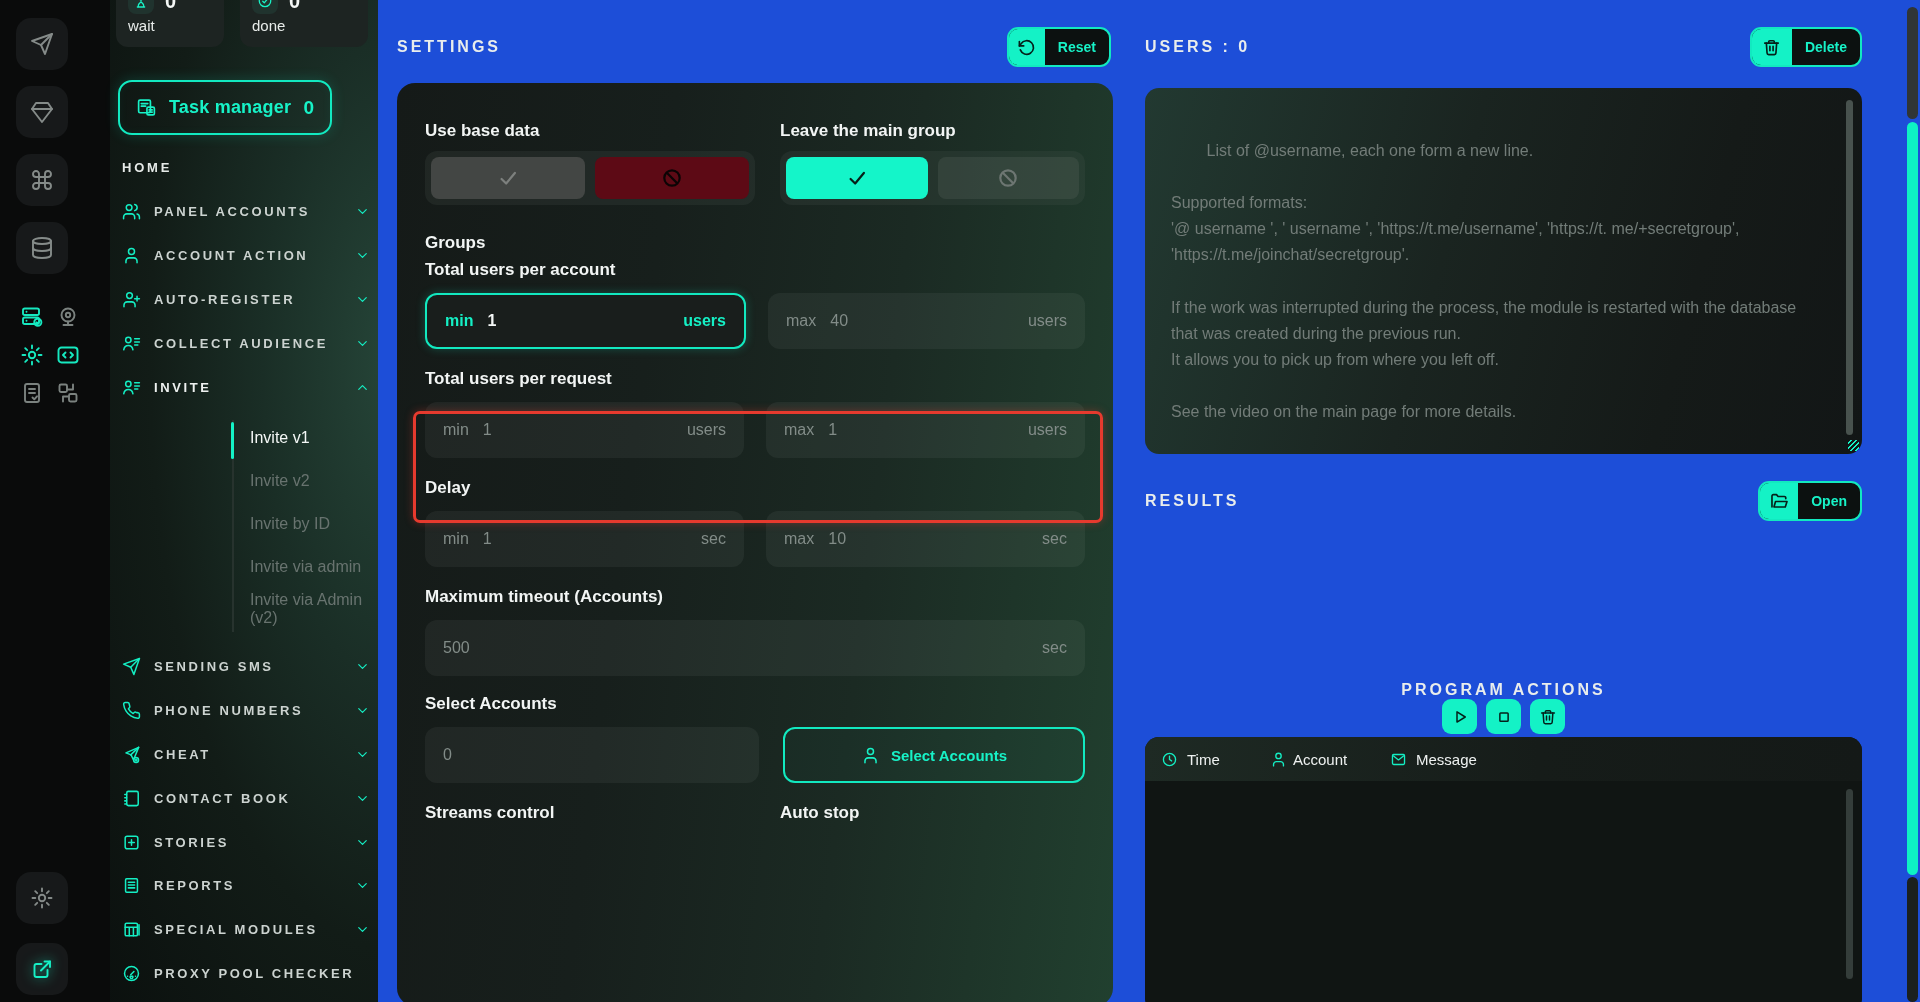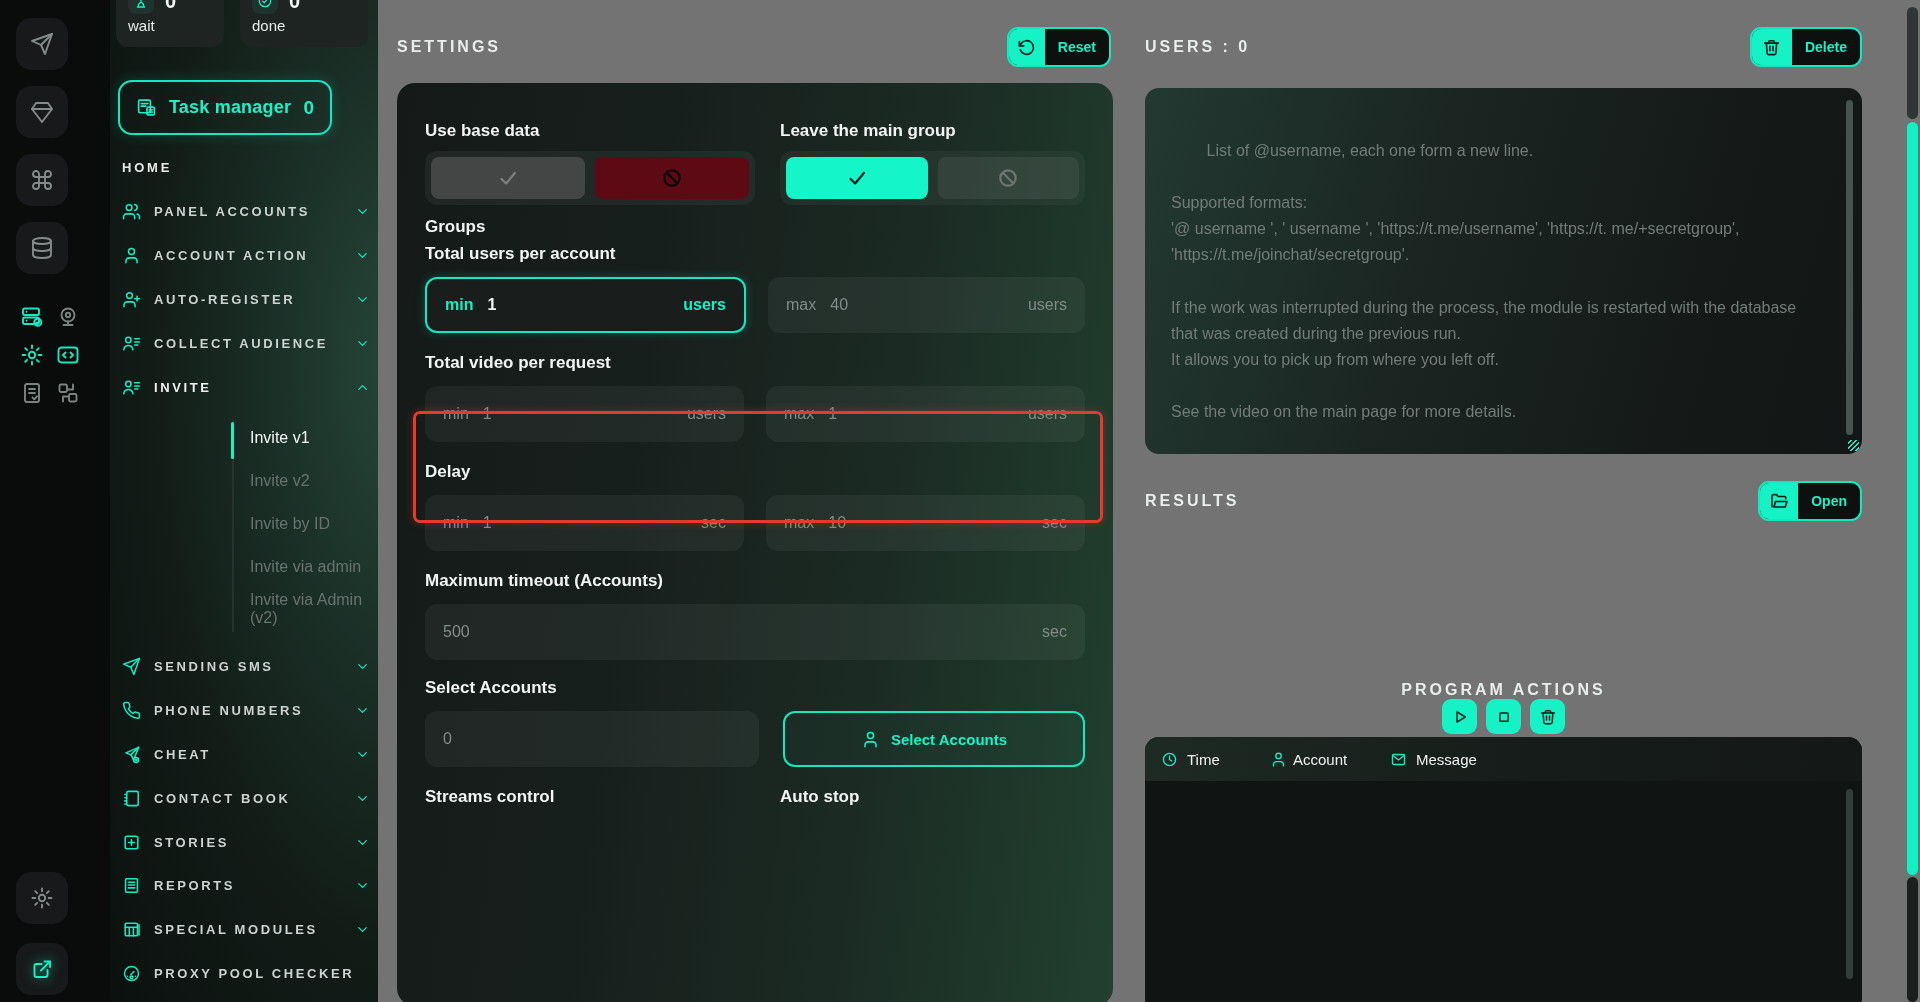--- a/index.html
+++ b/index.html
@@ -45,21 +45,21 @@
   .menu-item .ml { flex:1; color:#ccd3d0; font-size:13px; font-weight:bold; letter-spacing:2.6px; white-space:nowrap; }
   .menu-item .chev { width:15px; height:15px; color:#14eec3; flex:none; }
   .menu-item .chev svg { width:15px; height:15px; }
 
   .sub-line { position:absolute; left:122px; top:420px; width:2px; height:212px; background:#27332e; }
   .sub-active-bar { position:absolute; left:121px; top:422px; width:3px; height:37px; background:#14f2c6; border-radius:2px; }
   .sub-item { position:absolute; left:140px; height:22px; display:flex; align-items:center; color:#68736f; font-size:16px; cursor:pointer; }
   .sub-item.active { color:#f4f7f6; }
 
   
-  .content { position:absolute; left:378px; top:0; right:0; bottom:0; background:#737373; }
+  .content { position:absolute; left:378px; top:0; right:0; bottom:0; background:#1d4ed8; }
   .col-head-title { color:#e9edec; font-size:16px; font-weight:bold; letter-spacing:3px; }
 
   
   .split-btn { display:flex; align-items:stretch; height:40px; border:2px solid #12e9c0; border-radius:11px; overflow:hidden;
                background:#0c1110; cursor:pointer; }
   .split-ic { background:#14f2c6; color:#05211a; display:flex; align-items:center; justify-content:center; }
   .split-ic svg { width:19px; height:19px; stroke-width:2.1; }
   .split-tx { display:flex; align-items:center; padding:0 13px; color:#17f2c7; font-size:14px; font-weight:bold; }
 
   
@@ -525,37 +525,37 @@
                     <svg class="ic" viewBox="0 0 24 24">
                       <circle cx="12" cy="12" r="8.4"></circle>
                       <path d="m6.6 6.6 10.8 10.8"></path>
                     </svg>
                   </span>
               </div>
             </div>
           </div>
         </div>
 
-        <div class="field-label sec-label" style="margin-top:12px">Groups</div>
+        <div class="field-label sec-label" style="margin-top:28px">Groups</div>
 
         <div class="field-label" style="margin-top:5px">Total users per account</div>
         <div class="minmax-row">
           <div class="inp half active">
             <span class="pre">min</span>
             <span class="val">1</span>
             <span class="suffix">users</span>
           </div>
           <div class="inp half">
             <span class="pre">max</span>
             <span class="val">40</span>
             <span class="suffix">users</span>
           </div>
         </div>
 
-        <div class="field-label sec-label">Total video per request</div>
+        <div class="field-label sec-label">Total users per request</div>
         <div class="minmax-row">
           <div class="inp half">
             <span class="pre">min</span>
             <span class="val">1</span>
             <span class="suffix">users</span>
           </div>
           <div class="inp half">
             <span class="pre">max</span>
             <span class="val">1</span>
             <span class="suffix">users</span>

